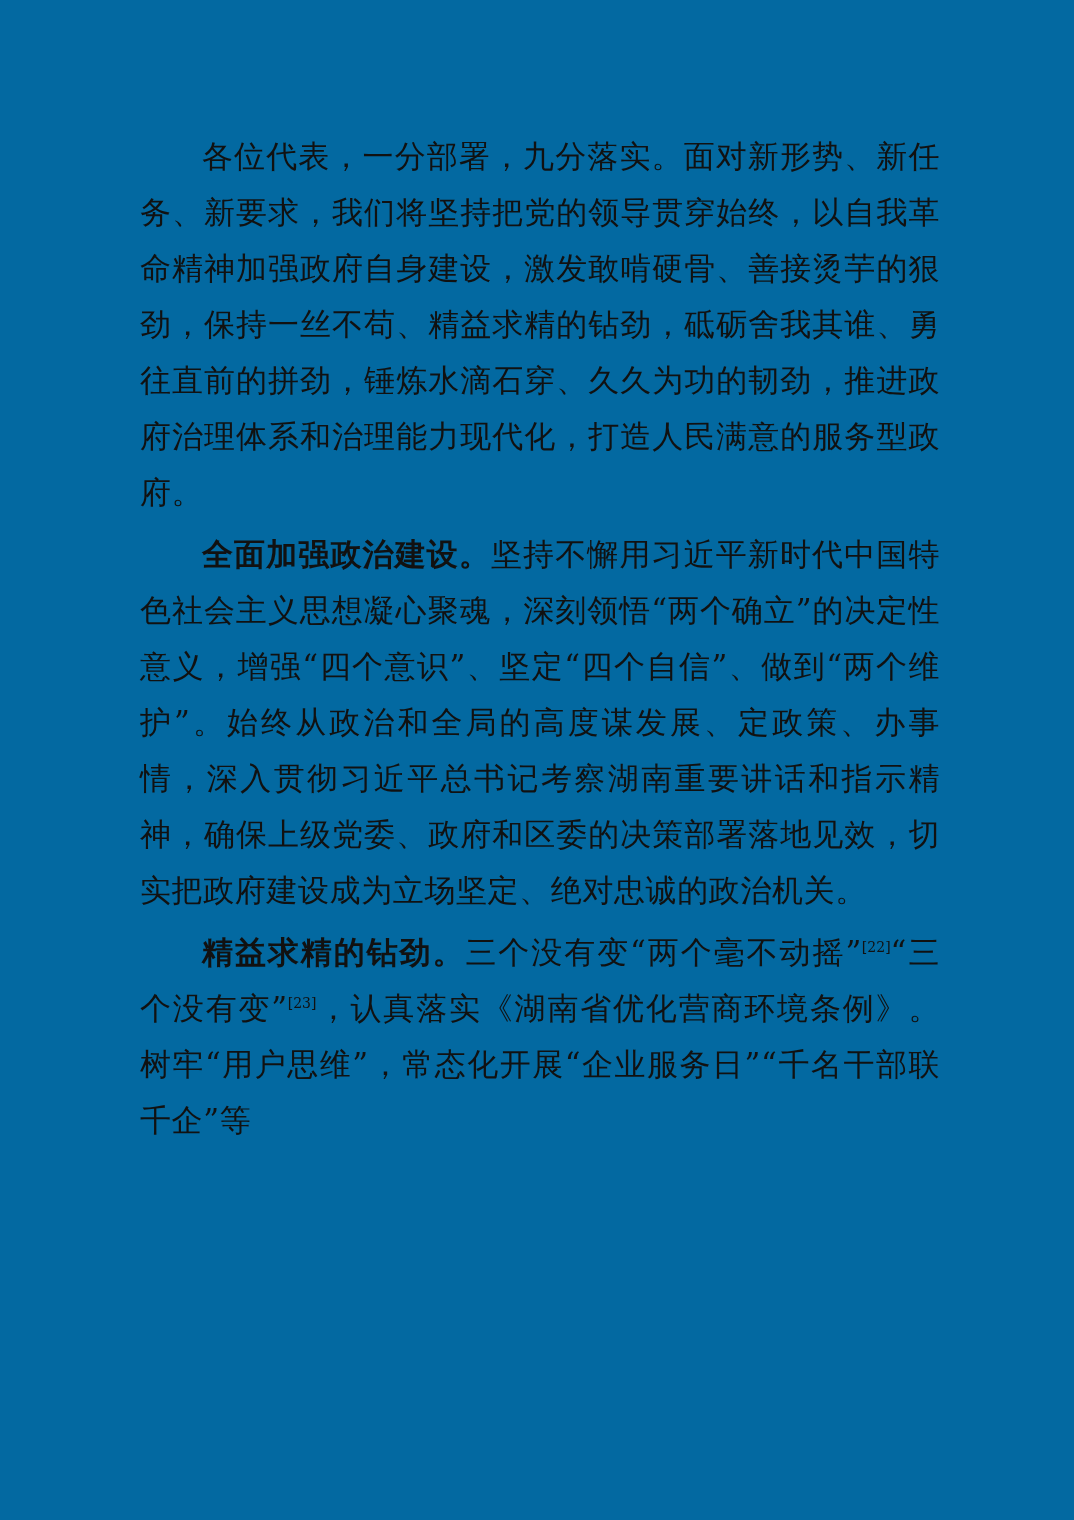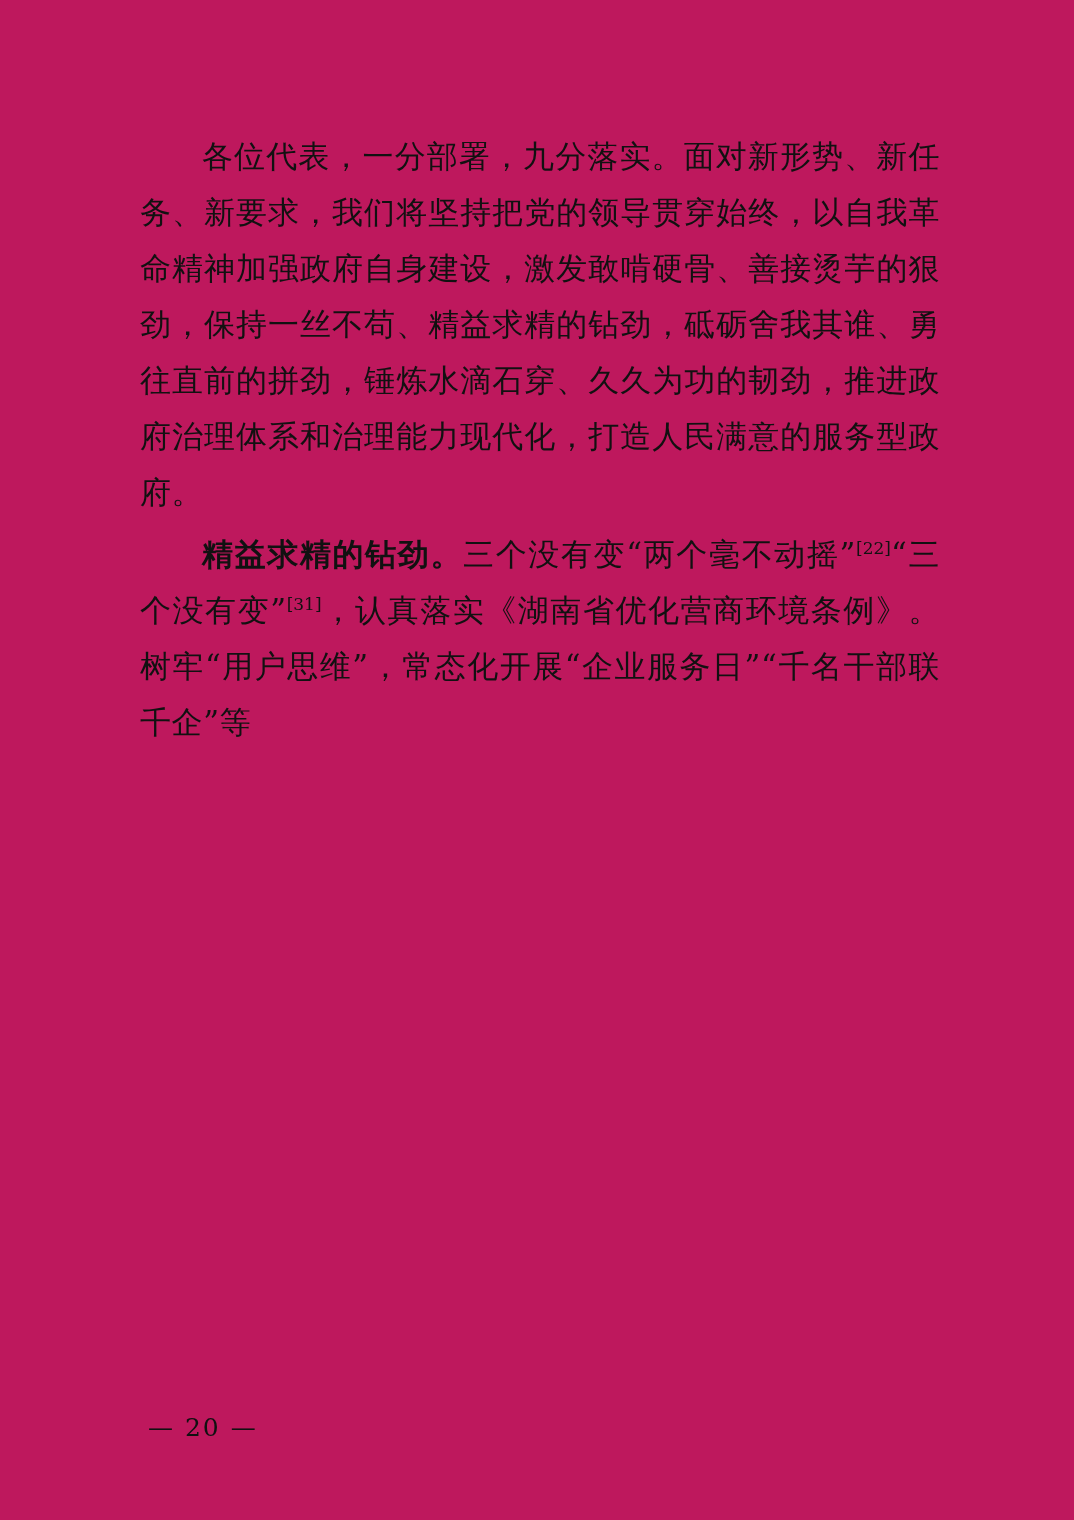--- a/index.html
+++ b/index.html
@@ -4,21 +4,21 @@
 <style>
   html, body {
     margin: 0;
     padding: 0;
     background: #ffffff;
   }
   .page {
     position: relative;
     width: 1074px;
     height: 1520px;
-    background: #be185d;
+    background: #0369a1;
     box-sizing: border-box;
     font-family: "DejaVu Serif", serif;
     color: #111111;
     overflow: hidden;
   }
   .content {
     position: absolute;
     left: 140px;
     top: 128px;
     width: 800px;
@@ -32,21 +32,21 @@
     letter-spacing: 0.6px;
     text-indent: 62px;
   }
   p.para:last-child {
     margin-bottom: 0;
   }
   .lead {
     font-weight: bold;
   }
   sup.ref {
-    font-size: 17px;
+    font-size: 14px;
     vertical-align: super;
     line-height: 0;
     letter-spacing: 0;
   }
   .footer {
     position: absolute;
     left: 0;
     right: 0;
     bottom: 78px;
     text-align: left;
@@ -59,22 +59,24 @@
 </head>
 <body>
 
 <div class="page">
   <div class="content">
 
     <p class="para">
       <span>各位代表，一分部署，九分落实。面对新形势、新任务、新要求，我们将坚持把党的领导贯穿始终，以自我革命精神加强政府自身建设，激发敢啃硬骨、善接烫芋的狠劲，保持一丝不苟、精益求精的钻劲，砥砺舍我其谁、勇往直前的拼劲，锤炼水滴石穿、久久为功的韧劲，推进政府治理体系和治理能力现代化，打造人民满意的服务型政府。</span>
     </p>
 
+    <p class="para">
+      <span class="lead">全面加强政治建设。</span><span>坚持不懈用习近平新时代中国特色社会主义思想凝心聚魂，深刻领悟“两个确立”的决定性意义，增强“四个意识”、坚定“四个自信”、做到“两个维护”。始终从政治和全局的高度谋发展、定政策、办事情，深入贯彻习近平总书记考察湖南重要讲话和指示精神，确保上级党委、政府和区委的决策部署落地见效，切实把政府建设成为立场坚定、绝对忠诚的政治机关。</span>
+    </p>
 
 
     <p class="para">
-      <span class="lead">精益求精的钻劲。</span><span>三个没有变“两个毫不动摇”</span><sup class="ref">[22]</sup><span>“三个没有变”</span><sup class="ref">[31]</sup><span>，认真落实《湖南省优化营商环境条例》。树牢“用户思维”，常态化开展“企业服务日”“千名干部联千企”等</span>
+      <span class="lead">精益求精的钻劲。</span><span>三个没有变“两个毫不动摇”</span><sup class="ref">[22]</sup><span>“三个没有变”</span><sup class="ref">[23]</sup><span>，认真落实《湖南省优化营商环境条例》。树牢“用户思维”，常态化开展“企业服务日”“千名干部联千企”等</span>
     </p>
 
   </div>
 
-  <div class="footer">— 20 —</div>
 </div>
 
 </body></html>

